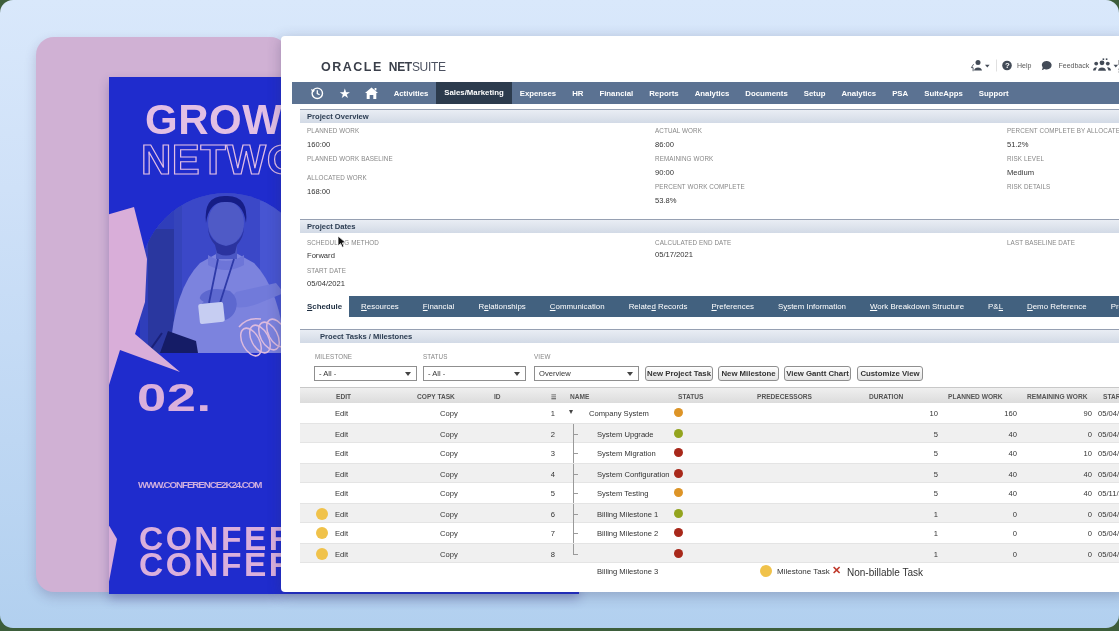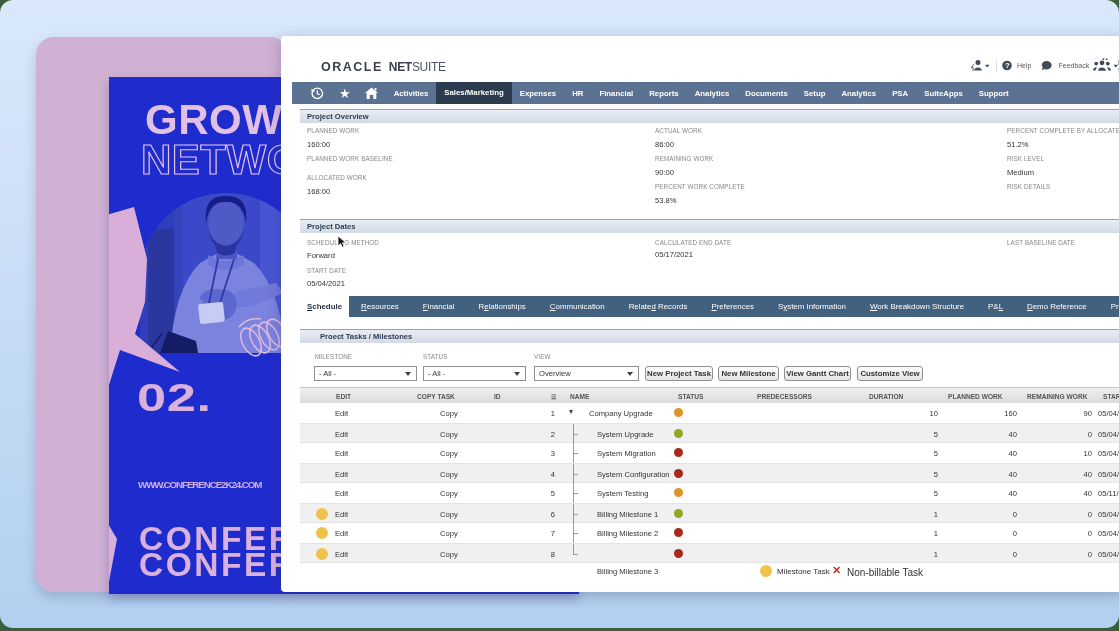--- a/index.html
+++ b/index.html
@@ -254,21 +254,21 @@
       <span style="left:569px;">DURATION</span>
       <span style="left:648px;">PLANNED WORK</span>
       <span style="left:727px;">REMAINING WORK</span>
       <span style="left:803px;">START DATE</span>
     </div>
     <div class="row odd" style="top:367px;">
       <span style="left:35px;">Edit</span>
         <span style="left:140px;">Copy</span>
       <span style="left:231px;width:24px;text-align:right;">1</span>
       <span style="left:269px;top:4px;color:#444;font-size:8px;">▾</span>
-      <span style="left:289px;">Company Upgrade</span>
+      <span style="left:289px;">Company System</span>
       <i class="dot" style="left:374px;top:5px;background:#dd9427;"></i>
       <span style="left:581px;width:57px;text-align:right;">10</span>
       <span style="left:661px;width:56px;text-align:right;">160</span>
       <span style="left:736px;width:56px;text-align:right;">90</span>
       <span style="left:798px;">05/04/2021</span>
     </div>
     <div class="row even" style="top:387px;">
       <span style="left:35px;">Edit</span>
         <span style="left:140px;">Copy</span>
       <span style="left:231px;width:24px;text-align:right;">2</span>

